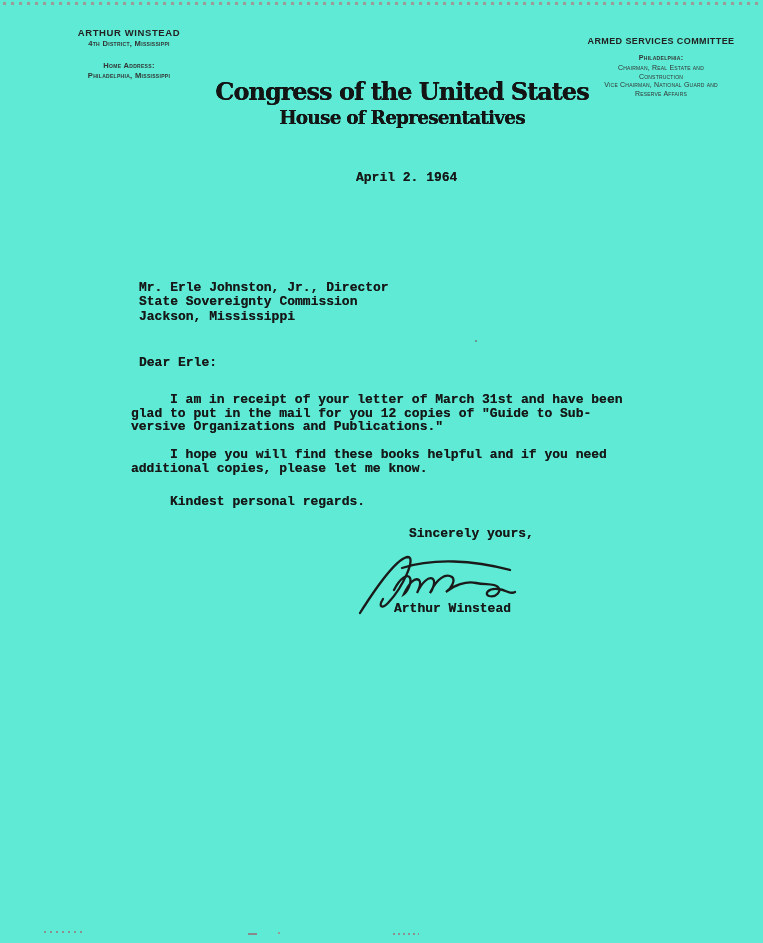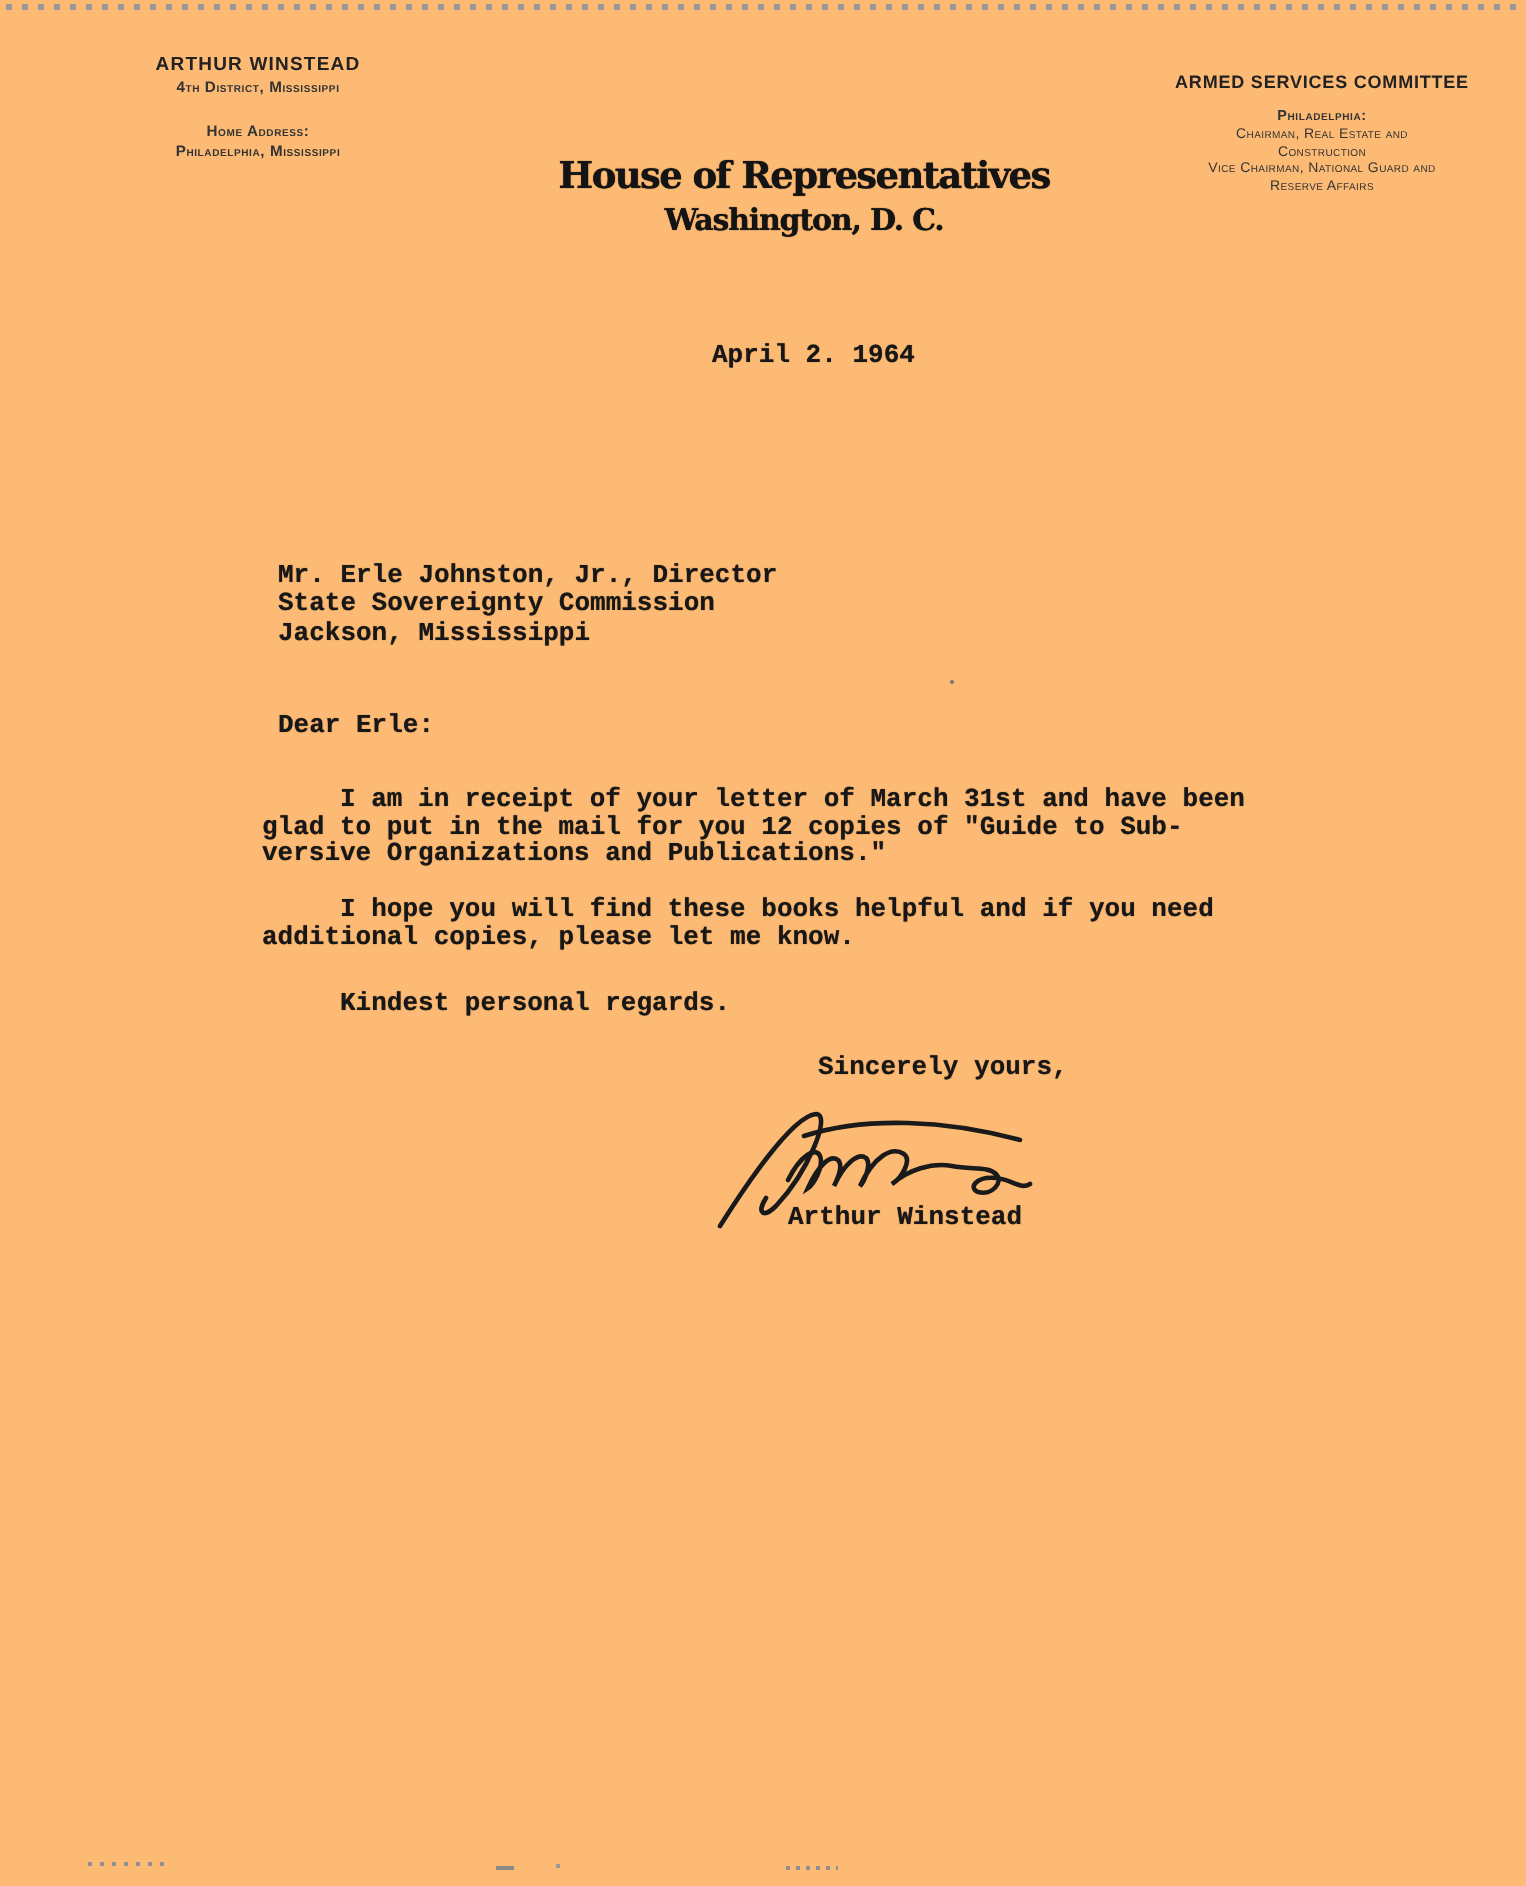--- a/index.html
+++ b/index.html
@@ -1,19 +1,19 @@
 <!DOCTYPE html>
 <html><head>
 <meta charset="utf-8">
 <style>
   html,body{margin:0;padding:0;background:#ffffff;}
   .page{
     position:relative;
     width:763px;height:943px;
-    background:#fdba74;
+    background:#5eead4;
     overflow:hidden;
     font-family:"Liberation Sans", sans-serif;
     color:#1b1b1b;
   }
   
   .top-dashes{
     position:absolute;top:2px;left:3px;right:3px;height:3px;
     background:repeating-linear-gradient(90deg,#9a9a9a 0 3px,transparent 3px 8px);
   }
   
@@ -79,22 +79,22 @@
     <div class="committee-sublabel sc">Philadelphia:</div>
     <div class="committee-lines">
         <div class="cline">Chairman, Real Estate and</div>
         <div class="cline">Construction</div>
         <div class="cline">Vice Chairman, National Guard and</div>
         <div class="cline">Reserve Affairs</div>
       </div>
   </div>
 
   <div class="masthead">
+    <div class="mast1">Congress of the United States</div>
     <div class="mast2">House of Representatives</div>
-    <div class="mast3">Washington, D. C.</div>
   </div>
 
   <div class="tw date">April 2. 1964</div>
 
   <div class="tw recipient"><div class="line">Mr. Erle Johnston, Jr., Director</div><div class="line">State Sovereignty Commission</div><div class="line">Jackson, Mississippi</div></div>
 
   <div class="tw salutation">Dear Erle:</div>
 
   <div class="tw body-block"><div class="line">     I am in receipt of your letter of March 31st and have been</div><div class="line">glad to put in the mail for you 12 copies of "Guide to Sub-</div><div class="line">versive Organizations and Publications."</div><div class="line">&nbsp;</div><div class="line">     I hope you will find these books helpful and if you need</div><div class="line">additional copies, please let me know.</div></div>
 

